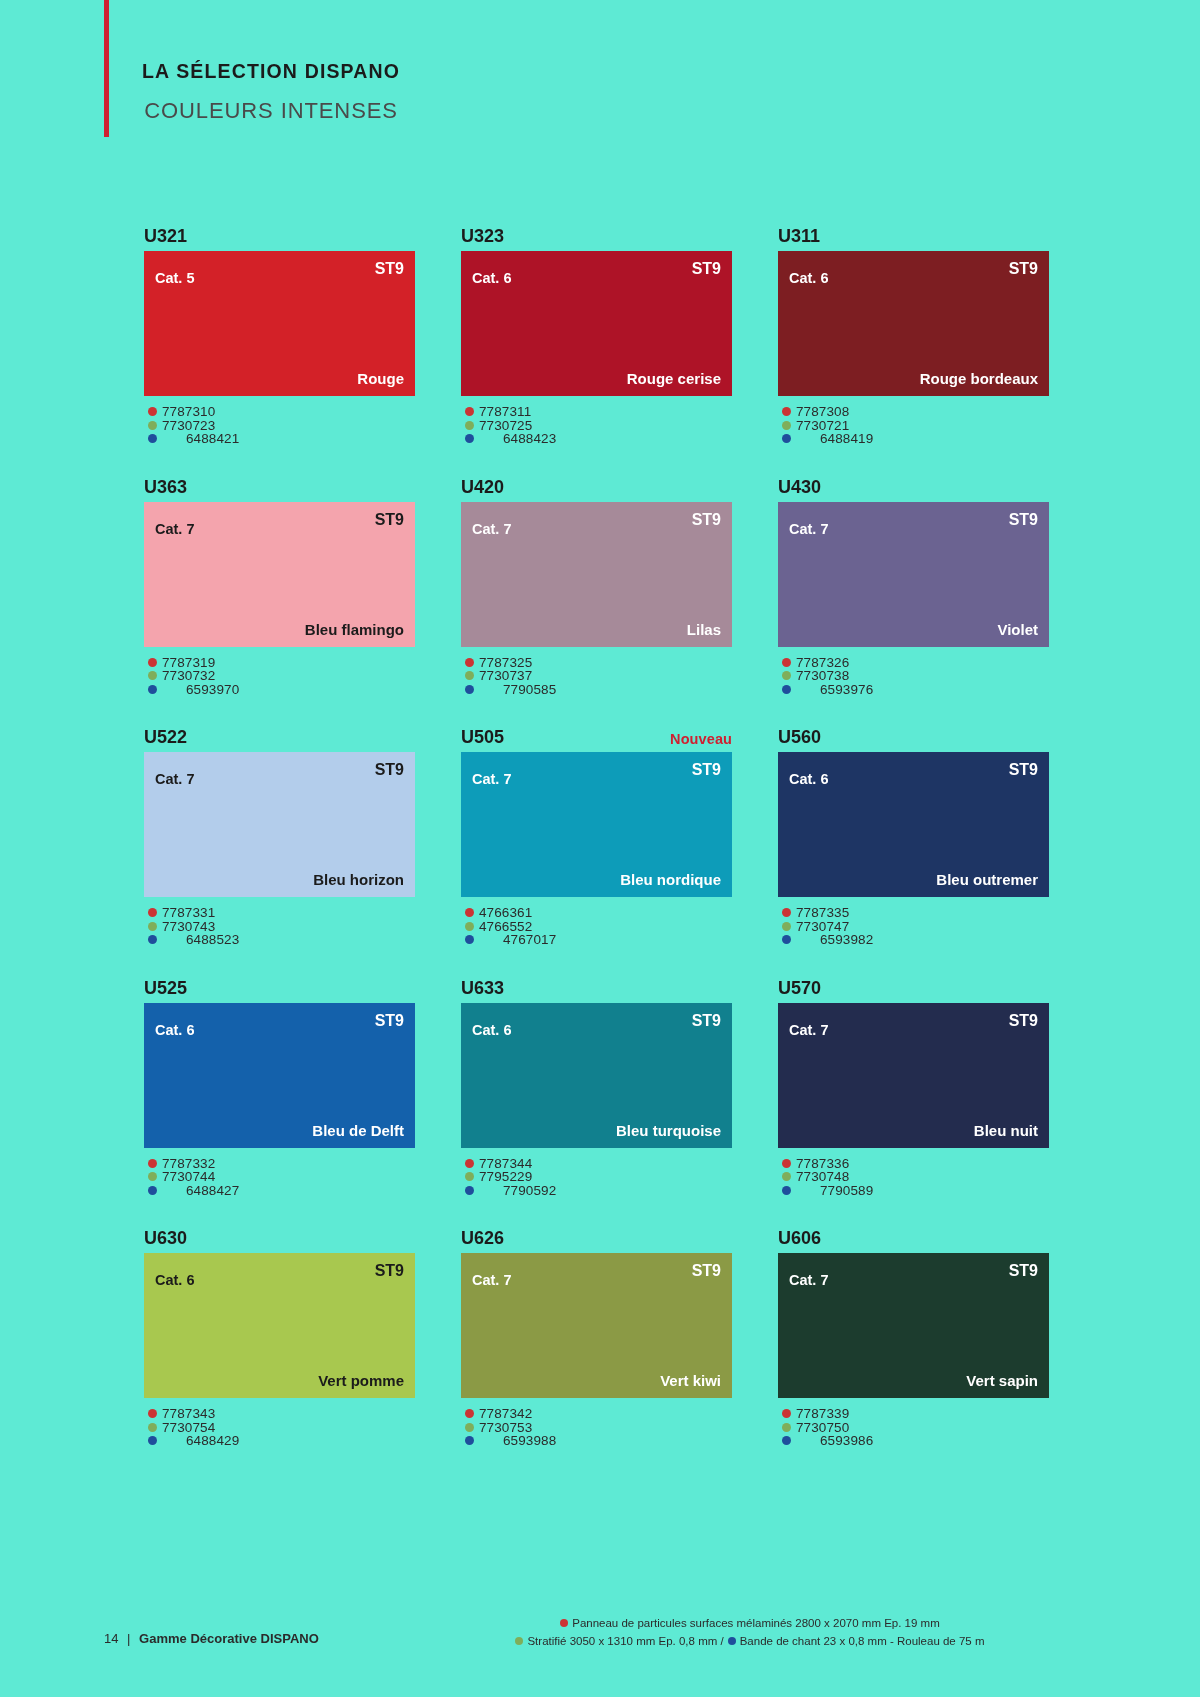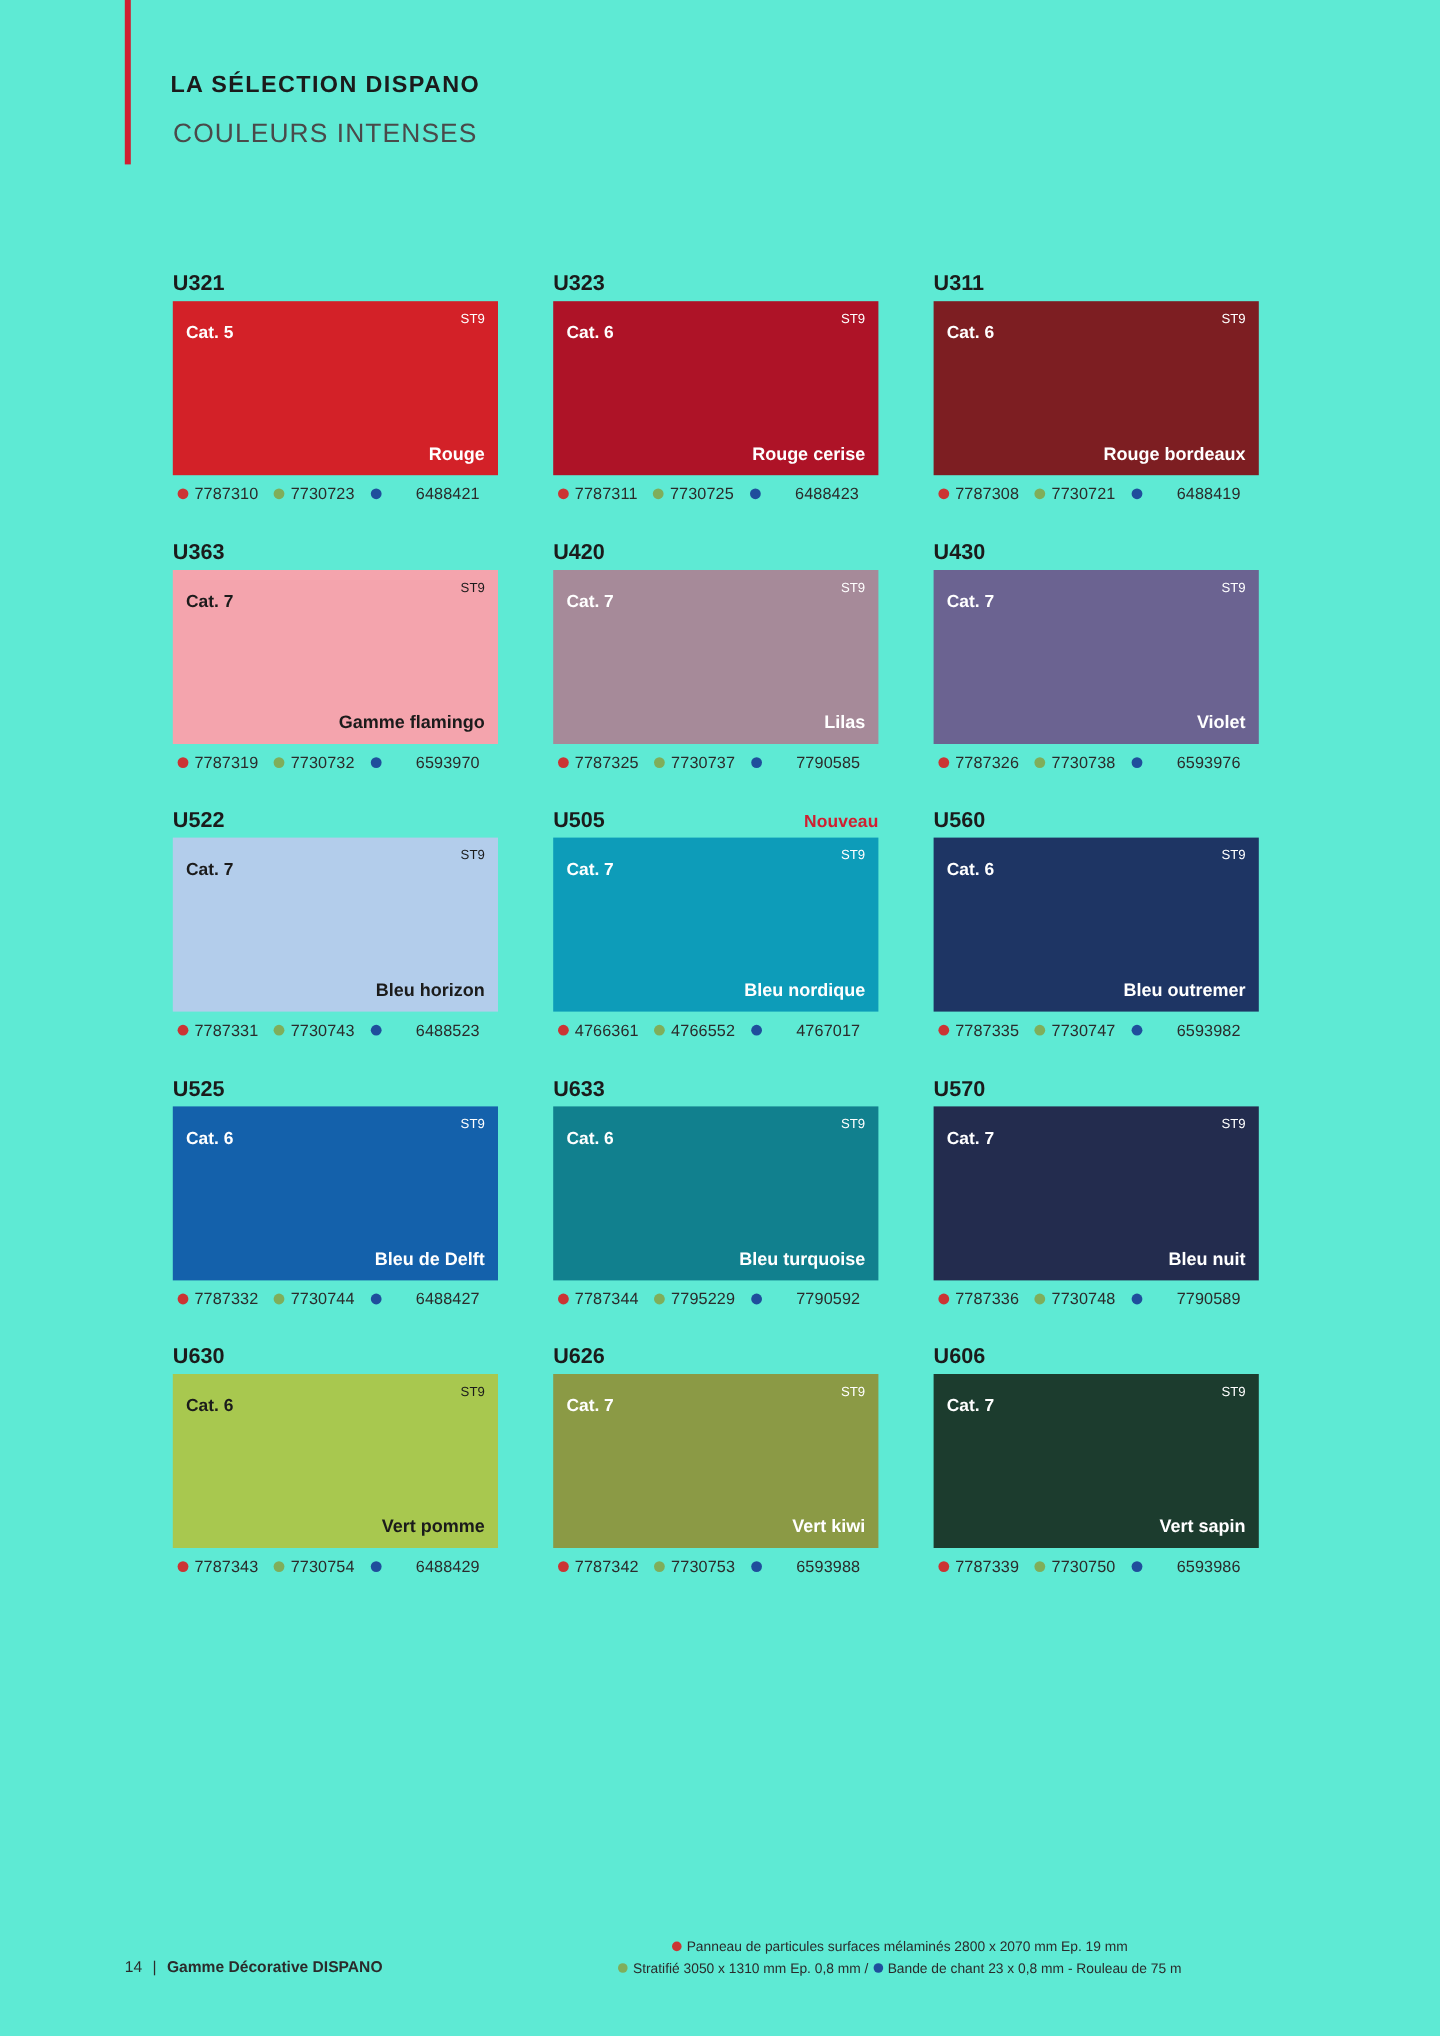--- a/index.html
+++ b/index.html
@@ -107,40 +107,41 @@
     left: 11px;
     top: 20px;
     font-size: 14.5px;
     font-weight: bold;
     line-height: 1;
   }
   .swatch-finish {
     position: absolute;
     right: 11px;
     top: 10px;
-    font-size: 11px;
-    font-weight: normal;
+    font-size: 16px;
+    font-weight: bold;
     line-height: 1;
   }
   .swatch-name {
     position: absolute;
     right: 11px;
     bottom: 10px;
     font-size: 15px;
     font-weight: bold;
     line-height: 1;
   }
   .light-text { color: #ffffff; }
   .dark-text  { color: #1b1b1b; }
 
   .refs {
     display: flex;
     align-items: flex-start;
     margin-top: 9px;
     padding-left: 4px;
+    flex-direction: column;
   }
   .ref {
     display: flex;
     align-items: center;
     margin-right: 13px;
   }
   .ref:last-child { margin-right: 0; gap: 24px; }
   .dot {
     width: 9px;
     height: 9px;
@@ -286,21 +287,21 @@
         </div>
       </div>
       <div class="row">
         <div class="cell">
           <div class="card-head">
             <span class="card-code">U363</span>
           </div>
           <div class="swatch" style="background:#f4a4ad;">
             <span class="swatch-cat dark-text">Cat. 7</span>
             <span class="swatch-finish dark-text">ST9</span>
-            <span class="swatch-name dark-text">Gamme flamingo</span>
+            <span class="swatch-name dark-text">Bleu flamingo</span>
           </div>
           <div class="refs">
             <span class="ref">
               <span class="dot dot-red"></span>
               <span class="ref-num">7787319</span>
             </span>
             <span class="ref">
               <span class="dot dot-green"></span>
               <span class="ref-num">7730732</span>
             </span>

